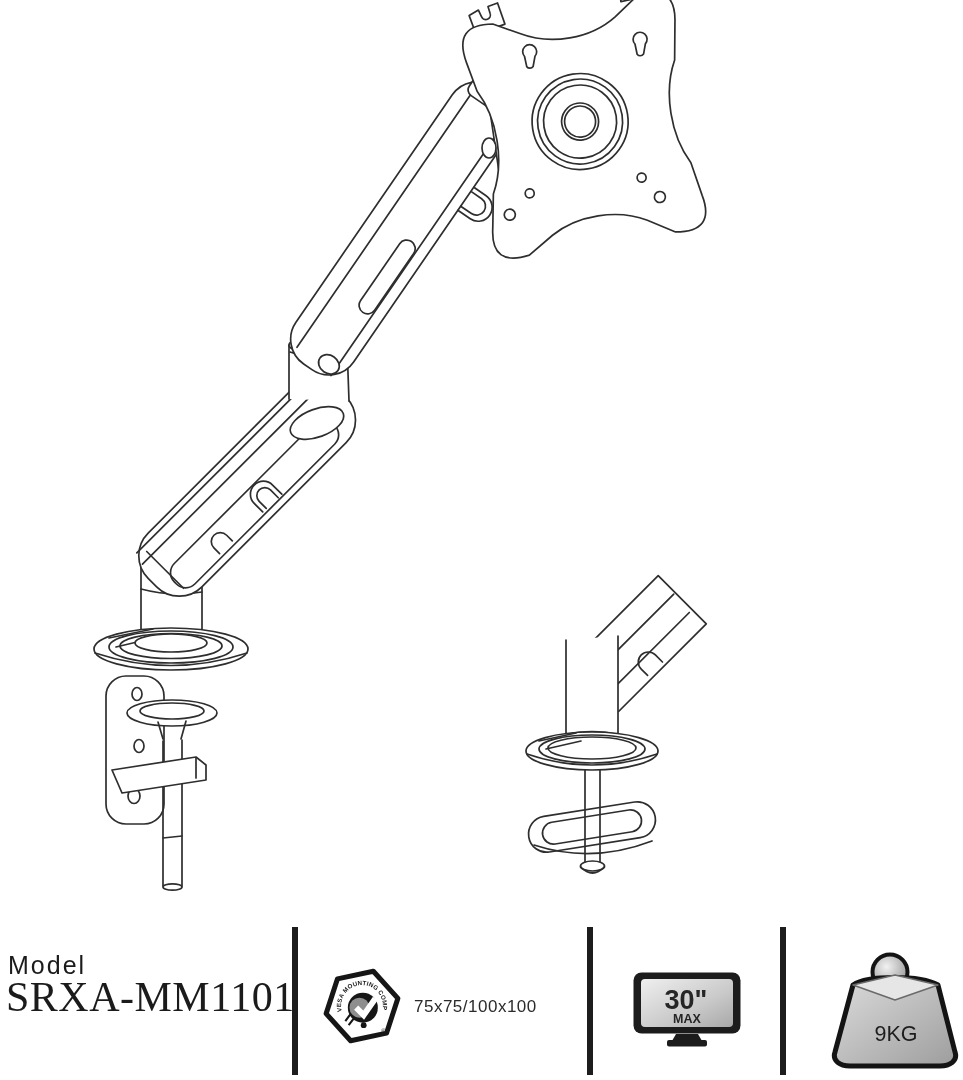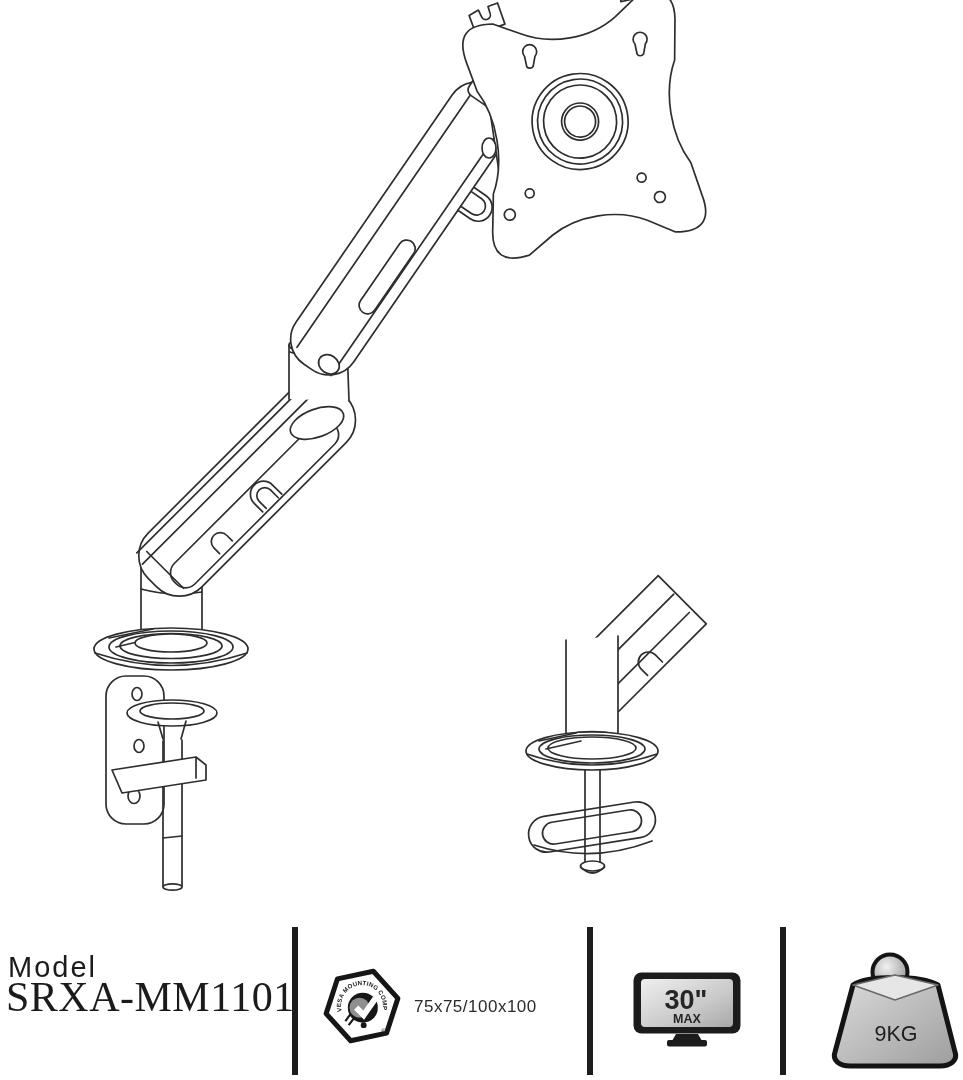--- a/index.html
+++ b/index.html
@@ -9,21 +9,21 @@
     background:#ffffff;
     overflow:hidden;
     font-family:"Liberation Sans", sans-serif;
   }
   .drawing{position:absolute;left:0;top:0;}
   .footer-divider{
     position:absolute;top:927px;width:6px;height:148px;background:#1d1d1d;
   }
   .model-label{
     position:absolute;left:8px;top:952px;
-    font-size:29px;line-height:1.1;letter-spacing:2px;
+    font-size:25px;line-height:1.1;letter-spacing:2px;
     color:#1b1b1b;font-weight:500;
   }
   .model-number{
     position:absolute;left:6px;top:976px;
     font-family:"Liberation Serif", serif;
     font-size:42px;line-height:1.0;letter-spacing:0.5px;
     color:#1b1b1b;
   }
   .vesa-badge{position:absolute;left:320px;top:966px;}
   .vesa-pattern{

